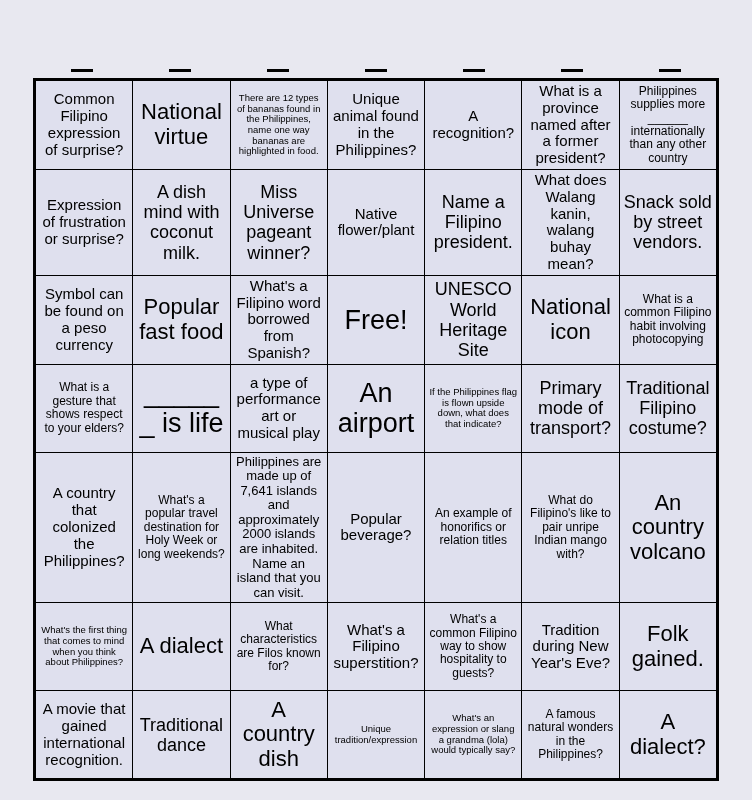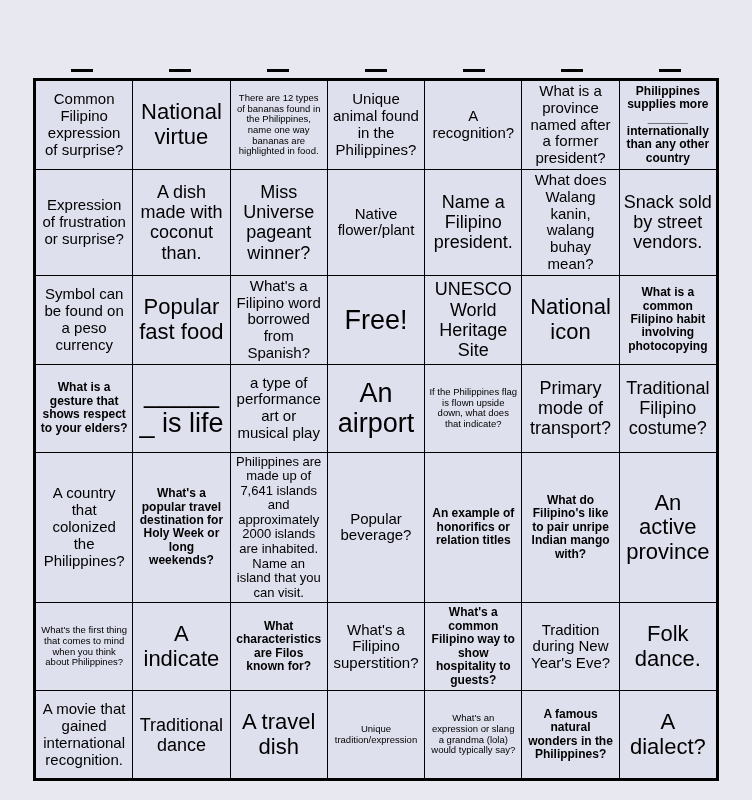--- a/index.html
+++ b/index.html
@@ -59,21 +59,21 @@
     color: #000;
     line-height: 1.12;
     word-wrap: break-word;
     overflow: hidden;
   }
   
   .fs-xxl { font-size: 27px; }
   .fs-xl  { font-size: 22px; }
   .fs-l   { font-size: 18px; }
   .fs-m   { font-size: 15px; margin-left: 30px; }
-  .fs-s   { font-size: 12px; font-weight: bold; }
+  .fs-s   { font-size: 12px; }
   .fs-xs  { font-size: 9.5px; }
   .fs-xxs { font-size: 13px; }
 </style>
 </head>
 <body>
 
 <div class="header-marks">
   <div>
       <span></span>
     </div>
@@ -104,21 +104,21 @@
           <td class="fs-m">Common Filipino expression of surprise?</td>
           <td class="fs-xl">National virtue</td>
           <td class="fs-xs">There are 12 types of bananas found in the Philippines, name one way bananas are highlighted in food.</td>
           <td class="fs-m">Unique animal found in the Philippines?</td>
           <td class="fs-m">A recognition?</td>
           <td class="fs-m">What is a province named after a former president?</td>
           <td class="fs-s">Philippines supplies more ______ internationally than any other country</td>
         </tr>
         <tr>
           <td class="fs-m">Expression of frustration or surprise?</td>
-          <td class="fs-l">A dish made with coconut than.</td>
+          <td class="fs-l">A dish mind with coconut milk.</td>
           <td class="fs-l">Miss Universe pageant winner?</td>
           <td class="fs-m">Native flower/plant</td>
           <td class="fs-l">Name a Filipino president.</td>
           <td class="fs-m">What does Walang kanin, walang buhay mean?</td>
           <td class="fs-l">Snack sold by street vendors.</td>
         </tr>
         <tr>
           <td class="fs-m">Symbol can be found on a peso currency</td>
           <td class="fs-xl">Popular fast food</td>
           <td class="fs-m">What's a Filipino word borrowed from Spanish?</td>
@@ -136,35 +136,35 @@
           <td class="fs-l">Primary mode of transport?</td>
           <td class="fs-l">Traditional Filipino costume?</td>
         </tr>
         <tr>
           <td class="fs-m">A country that colonized the Philippines?</td>
           <td class="fs-s">What's a popular travel destination for Holy Week or long weekends?</td>
           <td class="fs-xxs">Philippines are made up of 7,641 islands and approximately 2000 islands are inhabited. Name an island that you can visit.</td>
           <td class="fs-m">Popular beverage?</td>
           <td class="fs-s">An example of honorifics or relation titles</td>
           <td class="fs-s">What do Filipino's like to pair unripe Indian mango with?</td>
-          <td class="fs-xl">An active province</td>
+          <td class="fs-xl">An country volcano</td>
         </tr>
         <tr>
           <td class="fs-xs">What's the first thing that comes to mind when you think about Philippines?</td>
-          <td class="fs-xl">A indicate</td>
+          <td class="fs-xl">A dialect</td>
           <td class="fs-s">What characteristics are Filos known for?</td>
           <td class="fs-m">What's a Filipino superstition?</td>
           <td class="fs-s">What's a common Filipino way to show hospitality to guests?</td>
           <td class="fs-m">Tradition during New Year's Eve?</td>
-          <td class="fs-xl">Folk dance.</td>
+          <td class="fs-xl">Folk gained.</td>
         </tr>
         <tr>
           <td class="fs-m">A movie that gained international recognition.</td>
           <td class="fs-l">Traditional dance</td>
-          <td class="fs-xl">A travel dish</td>
+          <td class="fs-xl">A country dish</td>
           <td class="fs-xs">Unique tradition/expression</td>
           <td class="fs-xs">What's an expression or slang a grandma (lola) would typically say?</td>
           <td class="fs-s">A famous natural wonders in the Philippines?</td>
           <td class="fs-xl">A dialect?</td>
         </tr>
       </tbody>
   </table>
 </div>
 
 </body></html>

